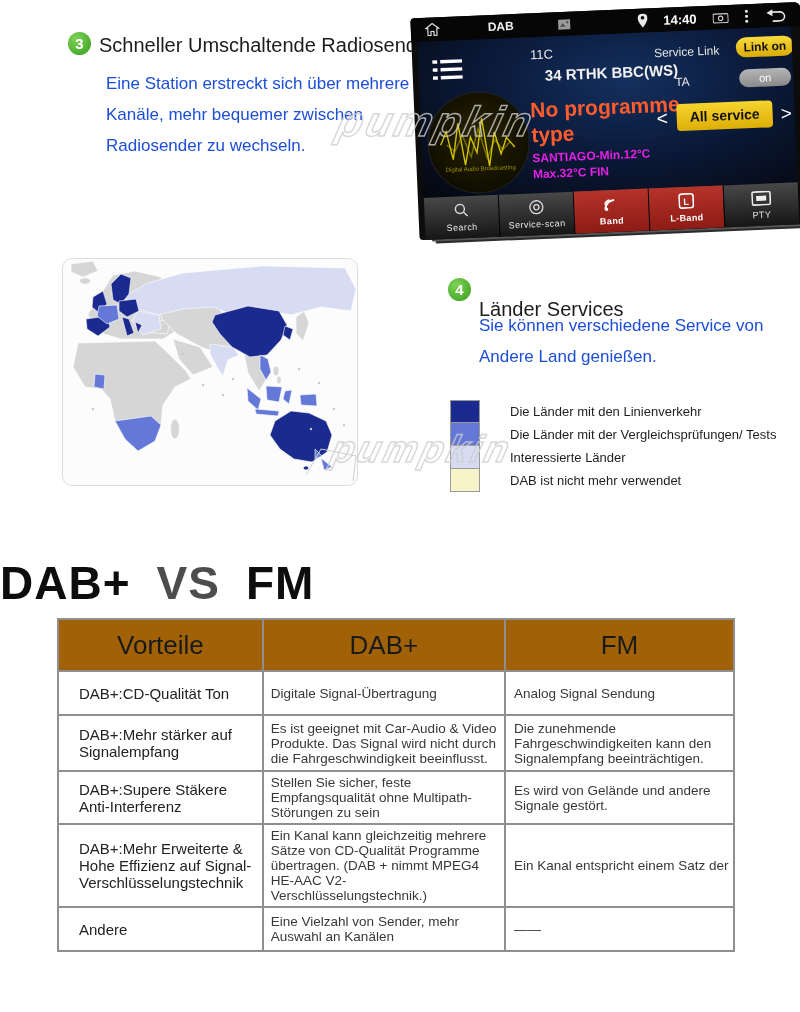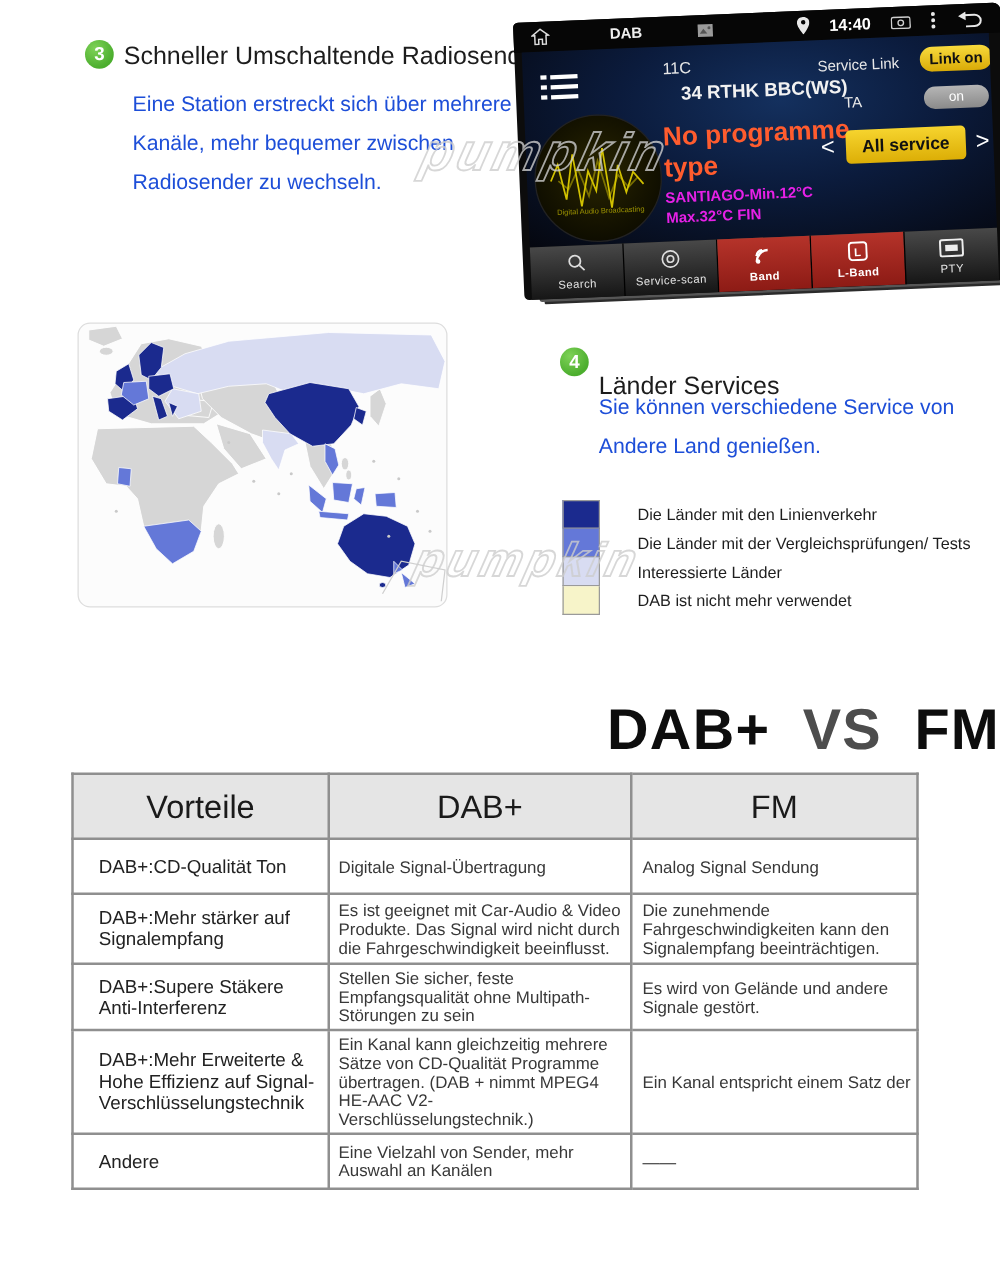--- a/index.html
+++ b/index.html
@@ -79,27 +79,27 @@
   
   .legend { position:absolute; left:450px; top:400px; }
   .lg-row { display:flex; align-items:center; height:23px;gap:20px; }
   .lg-sw  { width:30px; height:23px; border:1px solid #9a9a9a; border-top:none; }
   .lg-row:first-child .lg-sw { border-top:1px solid #9a9a9a; }
   .sw0{background:var(--legend-0);} .sw1{background:var(--legend-1);}
   .sw2{background:var(--legend-2);} .sw3{background:var(--legend-3);}
   .lg-label { margin-left:10px; font-size:13px; color:#1e1e1e; }
 
   
-  .cmp-title { position:absolute; left:0; top:556px; width:800px; text-align:right;
+  .cmp-title { position:absolute; left:0; top:556px; width:800px; text-align:left;
                font-size:46px; font-weight:bold; color:#0d0d0d; letter-spacing:1px; }
   .cmp-title .vs { color:#4d4d4d; padding:0 26px; }
   table.cmp { position:absolute; left:57px; top:618px; width:678px; border-collapse:collapse;
               background:#fff; }
   table.cmp th, table.cmp td { border:2px solid #8f8f8f; vertical-align:middle; }
-  table.cmp th { background:#e5e5e5; font-weight:normal; font-size:26px; color:#1a1a1a;
+  table.cmp th { background:#a16207; font-weight:normal; font-size:26px; color:#1a1a1a;
                  height:52px; text-align:center; }
   td.c1 { width:205px; font-size:15px; color:#222; padding:3px 4px 3px 20px; }
   td.c2 { width:243px; font-size:13.5px; color:#383838; padding:3px 4px 3px 7px; }
   td.c3 { width:230px; font-size:13.5px; color:#383838; padding:3px 4px 3px 8px; }
 </style>
 </head>
 <body>
 
 <div class="page">
 

